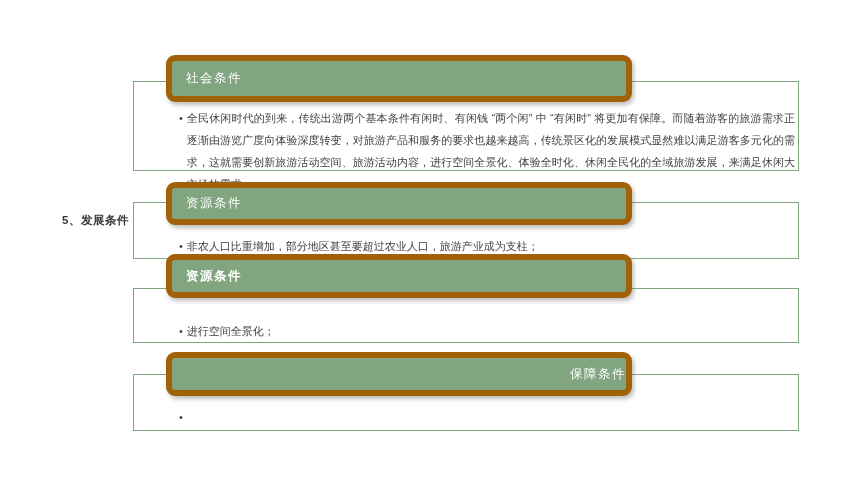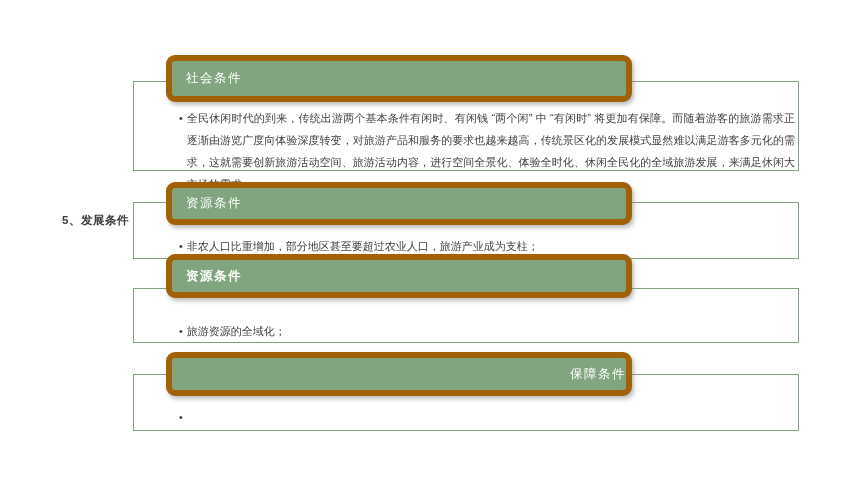--- a/index.html
+++ b/index.html
@@ -101,21 +101,21 @@
     <span class="dot">•</span>
     <span>非农人口比重增加，部分地区甚至要超过农业人口，旅游产业成为支柱；</span>
   </div>
 
   <div class="panel p3"></div>
   <div class="header-box h3">
     <span>资源条件</span>
   </div>
   <div class="body-text b3">
     <span class="dot">•</span>
-    <span>旅游资源的全域化；</span>
+    <span>进行空间全景化；</span>
   </div>
 
   <div class="panel p4"></div>
   <div class="header-box h4">
     <span>保障条件</span>
   </div>
   <div class="body-text b4">
     <span class="dot">•</span>
   </div>
 

